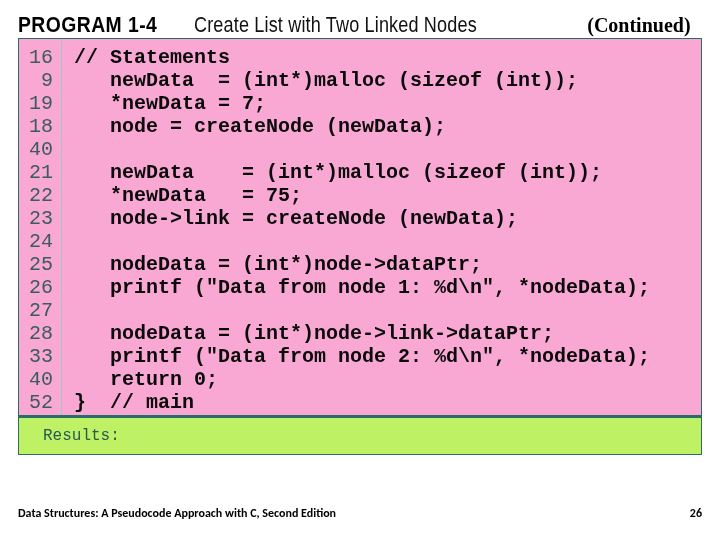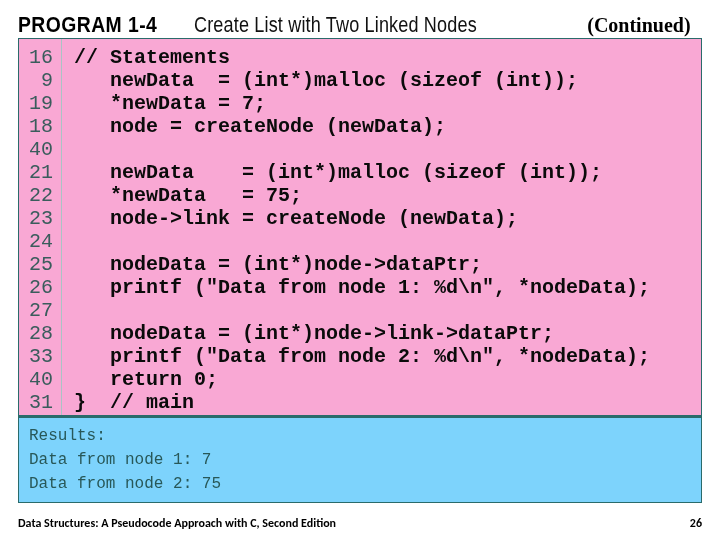--- a/index.html
+++ b/index.html
@@ -8,23 +8,23 @@
   .title-row { display: flex; align-items: center; gap: 24px; margin-bottom: 0; padding-left: 0; }
   .prog-label { font-family: 'Arial Narrow', Arial, sans-serif; font-weight: 700; font-stretch: condensed; letter-spacing: 0.5px; font-size: 22px; color: #000; transform: scaleX(0.88); transform-origin: left; }
   .prog-desc { font-family: 'Arial Narrow', Arial, sans-serif; font-size: 22px; color: #111; letter-spacing: 0.2px; transform: scaleX(0.82); transform-origin: left; margin-left: -6px;}
   .continued { font-family: Georgia, 'Times New Roman', serif; font-weight: 700; font-size: 20px; color: #000; margin-left: 24px; }
   .code-box { border: 1px solid #2a6b6b; background: #f9a8d4; font-family: Consolas, 'Courier New', monospace; font-size: 20px; line-height: 1.45; color: #0b0b0b; }
   .code-area { display: flex; }
   .gutter { border-right: 1px solid #a9c4c4; padding: 4px 8px 4px 10px; text-align: right; color: #3a5c5c; }
   .gutter div { height: 23px; }
   .lines { padding: 4px 10px 4px 12px; white-space: pre; font-weight: bold; }
   .lines div { height: 23px; }
-  .results-box { border: 1px solid #2a6b6b; border-top: 3px solid #2a6b6b; margin-top: -1px; font-family: Consolas, 'Courier New', monospace; font-size: 16px; line-height: 1.5; padding: 6px 10px 6px 10px; color: #285858; background: #7dd3fc;}
+  .results-box { border: 1px solid #2a6b6b; border-top: 3px solid #2a6b6b; margin-top: -1px; font-family: Consolas, 'Courier New', monospace; font-size: 16px; line-height: 1.5; padding: 6px 10px 6px 24px; color: #285858; background: #bef264;}
   .results-lines { white-space: pre; }
-  .footer { position: absolute; bottom: 10px; left: 18px; right: 18px; display: flex; justify-content: space-between; font-family: Calibri, Arial, sans-serif; font-size: 12px; font-weight: 700; color: #000; }
+  .footer { position: absolute; bottom: 20px; left: 18px; right: 18px; display: flex; justify-content: space-between; font-family: Calibri, Arial, sans-serif; font-size: 12px; font-weight: 700; color: #000; }
 </style>
 </head>
 <body>
 
 <div class="page">
 
   <div class="title-row">
     <span class="prog-label">PROGRAM 1-4</span>
     <span class="prog-desc">Create List with Two Linked Nodes</span>
     <span class="continued">(Continued)</span>
@@ -41,30 +41,28 @@
           <div>21</div>
           <div>22</div>
           <div>23</div>
           <div>24</div>
           <div>25</div>
           <div>26</div>
           <div>27</div>
           <div>28</div>
           <div>33</div>
           <div>40</div>
-          <div>31</div>
+          <div>52</div>
         </div>
       <div class="lines" id="lines"><div>// Statements</div><div>   newData  = (int*)malloc (sizeof (int));</div><div>   *newData = 7;</div><div>   node = createNode (newData);</div><div></div><div>   newData    = (int*)malloc (sizeof (int));</div><div>   *newData   = 75;</div><div>   node-&gt;link = createNode (newData);</div><div></div><div>   nodeData = (int*)node-&gt;dataPtr;</div><div>   printf ("Data from node 1: %d\n", *nodeData);</div><div></div><div>   nodeData = (int*)node-&gt;link-&gt;dataPtr;</div><div>   printf ("Data from node 2: %d\n", *nodeData);</div><div>   return 0;</div><div>}  // main</div></div>
     </div>
   </div>
 
   <div class="results-box">
     <div class="results-lines">Results:</div>
-    <div class="results-lines" id="results-lines">Data from node 1: 7
-Data from node 2: 75</div>
   </div>
 
   <div class="footer">
     <span>Data Structures: A Pseudocode Approach with C, Second Edition</span>
     <span>26</span>
   </div>
 
 </div>
 
 </body></html>

